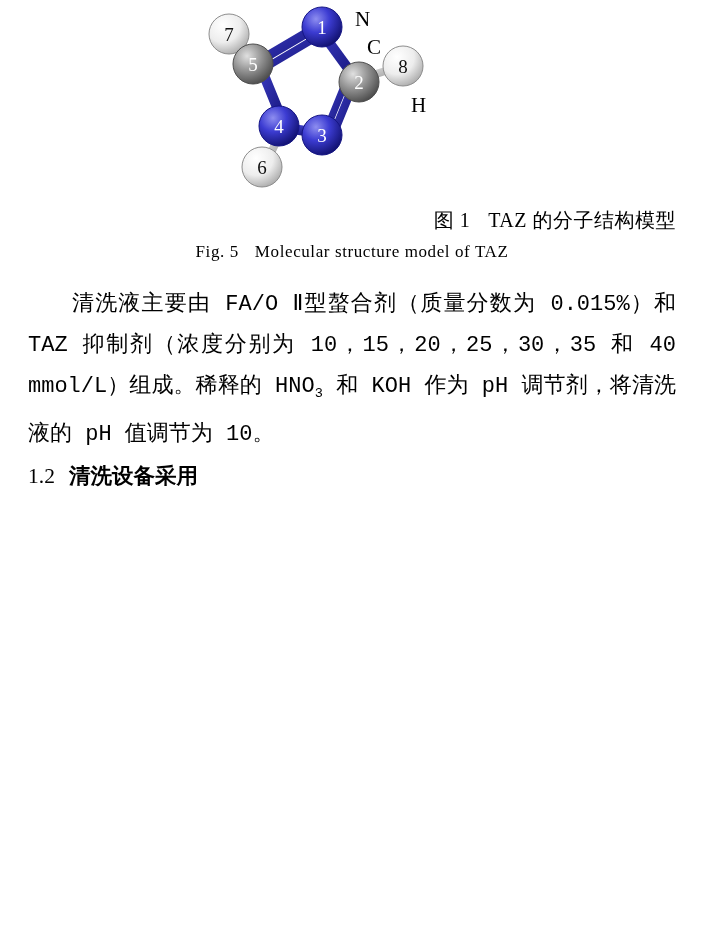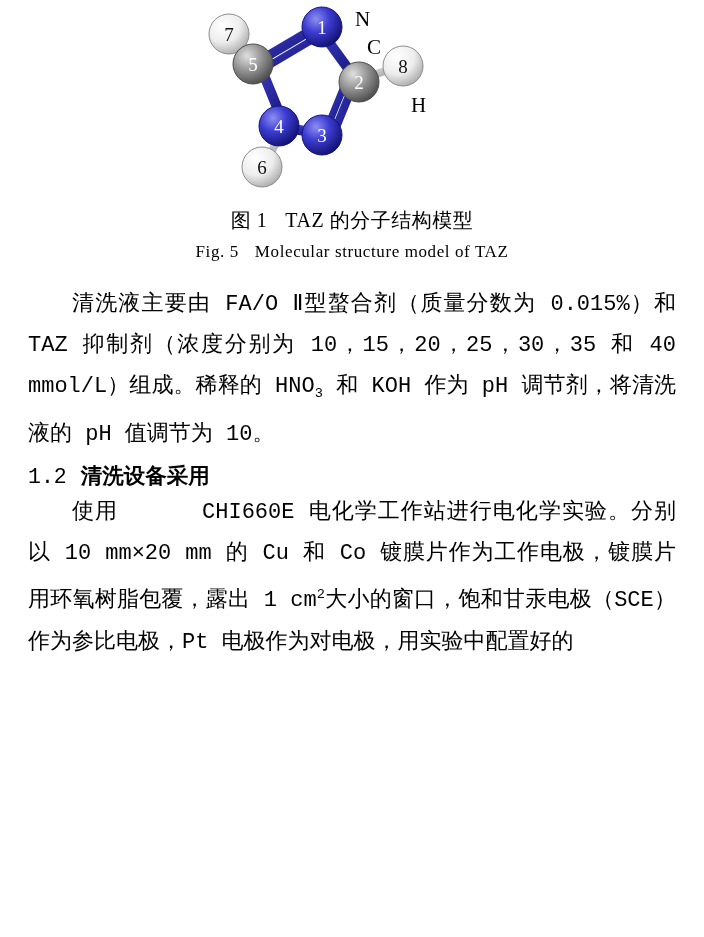--- a/index.html
+++ b/index.html
@@ -31,21 +31,21 @@
     position: relative;
     width: 330px;
     height: 185px;
     margin: 0 auto;
   }
   .molecule-svg {
     display: block;
   }
 
   .fig-caption-cn {
-    text-align: center;
+    text-align: right;
     font-family: "Liberation Serif", serif;
     font-size: 20px;
     letter-spacing: 0.5px;
     margin-top: 16px;
   }
   .fig-caption-cn .gap {
     display: inline-block;
     width: 18px;
   }
   .fig-caption-en {
@@ -77,21 +77,21 @@
     font-size: 0.62em;
   }
   h2.section-heading {
     font-size: 21.5px;
     font-weight: bold;
     margin: 6px 0 2px 0;
     font-family: "Liberation Sans", sans-serif;
     letter-spacing: 0px;
   }
   h2.section-heading .num {
-    font-family: Liberation Mono, monospace;
+    font-family: Liberation Serif, serif;
     font-weight: normal;
   }
   h2.section-heading .sp {
     display: inline-block;
     width: 14px;
   }
   .wide-space {
     display: inline-block;
     width: 84px;
   }
@@ -205,16 +205,15 @@
     </div>
   </div>
 
   <div class="body-text">
 
     <p class="para"><span>清洗液主要由 FA/O Ⅱ型螯合剂（质量分数为 0.015%）和 TAZ 抑制剂（浓度分别为 10，15，20，25，30，35 和 40 mmol/L）组成。稀释的 HNO</span><sub>3</sub><span> 和 KOH 作为 pH 调节剂，将清洗液的 pH 值调节为 10。</span></p>
 
 
     <h2 class="section-heading"><span class="num">1.2</span><span class="sp"></span><span>清洗设备采用</span></h2>
 
-    <p class="para"><span>使用</span><span class="wide-space"></span><span>CHI660E 电化学工作站进行电化学实验。分别以 10 mm×20 mm 的 Cu 和 Co 镀膜片作为工作电极，镀膜片用环氧树脂包覆，露出 1 cm</span><sup>2</sup><span>大小的窗口，饱和甘汞电极（SCE）作为参比电极，Pt 电极作为对电极，用实验中配置好的</span></p>
 
   </div>
 </div>
 
 </body></html>

